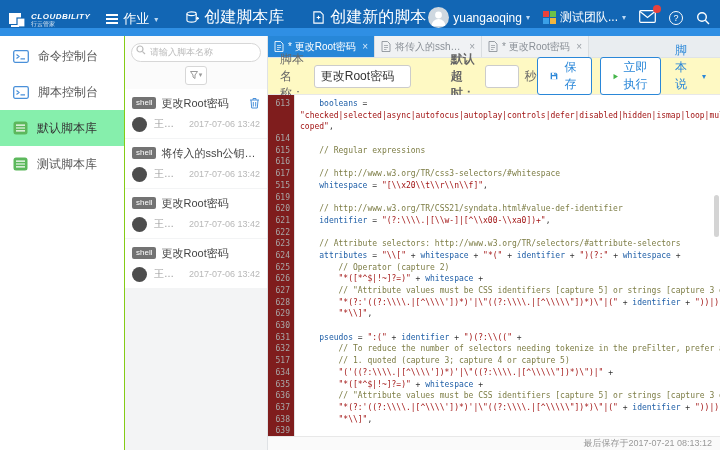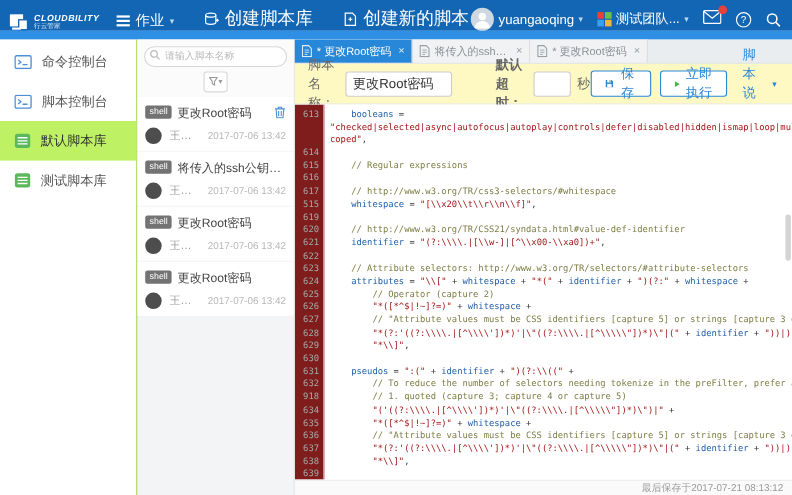--- a/index.html
+++ b/index.html
@@ -25,21 +25,21 @@
   .mailwrap { position:relative; }
   .mail-badge { position:absolute; top:-4px; right:-5px; width:8px; height:8px; border-radius:50%; background:#e8413c; }
   .help-circle { width:14px; height:14px; border:1px solid #fff; border-radius:50%; font-size:9px; line-height:12px; text-align:center; }
 
   
   .layout { display:flex; height:414px; }
 
   
   .sidebar { width:125px; background:#fff; border-right:1px solid #84cc16; padding-top:2px;text-align:right; }
   .sb-item { height:36px; display:flex; align-items:center; gap:9px; padding-left:13px; font-size:12px; color:#555; cursor:pointer; }
-  .sb-item.active { background:#bef264; color:#333;font-family:Liberation Serif, serif; }
+  .sb-item.active { background:#86efac; color:#333;font-family:Liberation Serif, serif; }
 
   
   .listcol { width:143px; background:#f3f4f5; border-right:1px solid #dfe2e5; display:flex; flex-direction:column; }
   .search-row { padding:5px 6px 4px 6px; display:flex; gap:4px; align-items:center; background:#fbfbfb;flex-direction:column; }
   .search-box { position:relative; flex:1; }
   .search-input { width:100%; height:19px; border:1px solid #d7d7d7; border-radius:10px; background:#fff; font-size:9px; padding:0 6px 0 18px; color:#666; outline:none; }
   .search-input::placeholder { color:#bbb; }
   .search-glass { position:absolute; left:5px; top:4px; }
   .filter-btn { width:22px; height:19px; border:1px solid #d7d7d7; border-radius:3px; background:#fff; display:flex; align-items:center; justify-content:center; gap:1px; cursor:pointer; color:#999; font-size:7px; }
   .script-item { background:#fff; margin-bottom:1px; padding:7px 7px 6px 7px; cursor:pointer; }
@@ -62,21 +62,21 @@
   .tab.active { background:#2787d8; color:#fff; }
   .tab.active .tab-close { color:#d7e9fa; }
   .tab svg { flex:none; }
 
   
   .formbar { height:37px; background:#fef9c3; border-bottom:1px solid #e8e8e8; display:flex; align-items:center; padding:0 12px; font-size:12px; color:#666; }
   .fld-name { width:97px; height:23px; border:1px solid #ccc; border-radius:3px; font-size:12px; color:#333; padding:0 6px; outline:none; }
   .lbl-timeout { margin-left:40px;font-weight:bold; }
   .fld-timeout { width:30px; height:23px; border:1px solid #ccc; border-radius:3px; font-size:12px; color:#333; text-align:center; outline:none;padding-left:32px; }
   .unit { margin-left:6px; }
-  .btn { height:24px; border:1px solid #2a87d8; border-radius:3px; background:#fff; color:#2a87d8; font-size:12px; display:inline-flex; align-items:center; gap:5px; padding:0 12px; cursor:pointer; font-family:inherit; }
+  .btn { height:38px; border:1px solid #2a87d8; border-radius:3px; background:#fff; color:#2a87d8; font-size:12px; display:inline-flex; align-items:center; gap:5px; padding:0 12px; cursor:pointer; font-family:inherit; }
   .btn-save { margin-left:auto; }
   .btn-run { margin-left:8px; }
   .desc-link { margin-left:14px; margin-right:2px; color:#2a87d8; font-size:12px; display:inline-flex; align-items:center; gap:3px; cursor:pointer; }
 
   
   .editor { flex:1; display:flex; background:#fff; overflow:hidden; position:relative;
             font-family:"DejaVu Sans Mono", monospace; font-size:8px; line-height:11.7px; }
   .gutter { width:27px; background:#7f1d1d; border-right:1px solid #e3e3e3; color:#a8a8a8; text-align:right; padding:3px 4px 0 0; flex:none; }
   .gutter .gl { height:11.7px; }
   .code { flex:1; padding:3px 0 0 5px; white-space:pre; overflow:hidden; cursor:text; }
@@ -362,21 +362,21 @@
           <div class="gl">623</div>
           <div class="gl">624</div>
           <div class="gl">625</div>
           <div class="gl">626</div>
           <div class="gl">627</div>
           <div class="gl">628</div>
           <div class="gl">629</div>
           <div class="gl">630</div>
           <div class="gl">631</div>
           <div class="gl">632</div>
-          <div class="gl">918</div>
+          <div class="gl">517</div>
           <div class="gl">634</div>
           <div class="gl">635</div>
           <div class="gl">636</div>
           <div class="gl">637</div>
           <div class="gl">638</div>
           <div class="gl">639</div>
         </div>
       <div class="code" id="code"><div class="cl"><span class="tk-p">    </span><span class="tk-v">booleans</span><span class="tk-p"> =</span></div><div class="cl"><span class="tk-s">"checked|selected|async|autofocus|autoplay|controls|defer|disabled|hidden|ismap|loop|multiple|</span></div><div class="cl"><span class="tk-s">coped"</span><span class="tk-p">,</span></div><div class="cl"></div><div class="cl"><span class="tk-c">    // Regular expressions</span></div><div class="cl"></div><div class="cl"><span class="tk-c">    // http://www.w3.org/TR/css3-selectors/#whitespace</span></div><div class="cl"><span class="tk-p">    </span><span class="tk-v">whitespace</span><span class="tk-p"> = </span><span class="tk-s">"[\\x20\\t\\r\\n\\f]"</span><span class="tk-p">,</span></div><div class="cl"></div><div class="cl"><span class="tk-c">    // http://www.w3.org/TR/CSS21/syndata.html#value-def-identifier</span></div><div class="cl"><span class="tk-p">    </span><span class="tk-v">identifier</span><span class="tk-p"> = </span><span class="tk-s">"(?:\\\\.|[\\w-]|[^\\x00-\\xa0])+"</span><span class="tk-p">,</span></div><div class="cl"></div><div class="cl"><span class="tk-c">    // Attribute selectors: http://www.w3.org/TR/selectors/#attribute-selectors</span></div><div class="cl"><span class="tk-p">    </span><span class="tk-v">attributes</span><span class="tk-p"> = </span><span class="tk-s">"\\["</span><span class="tk-p"> + </span><span class="tk-v">whitespace</span><span class="tk-p"> + </span><span class="tk-s">"*("</span><span class="tk-p"> + </span><span class="tk-v">identifier</span><span class="tk-p"> + </span><span class="tk-s">")(?:"</span><span class="tk-p"> + </span><span class="tk-v">whitespace</span><span class="tk-p"> +</span></div><div class="cl"><span class="tk-c">        // Operator (capture 2)</span></div><div class="cl"><span class="tk-p">        </span><span class="tk-s">"*([*^$|!~]?=)"</span><span class="tk-p"> + </span><span class="tk-v">whitespace</span><span class="tk-p"> +</span></div><div class="cl"><span class="tk-c">        // "Attribute values must be CSS identifiers [capture 5] or strings [capture 3 or capt</span></div><div class="cl"><span class="tk-p">        </span><span class="tk-s">"*(?:'((?:\\\\.|[^\\\\'])*)'|\"((?:\\\\.|[^\\\\\"])*)\"|("</span><span class="tk-p"> + </span><span class="tk-v">identifier</span><span class="tk-p"> + </span><span class="tk-s">"))|)"</span></div><div class="cl"><span class="tk-p">        </span><span class="tk-s">"*\\]"</span><span class="tk-p">,</span></div><div class="cl"></div><div class="cl"><span class="tk-p">    </span><span class="tk-v">pseudos</span><span class="tk-p"> = </span><span class="tk-s">":("</span><span class="tk-p"> + </span><span class="tk-v">identifier</span><span class="tk-p"> + </span><span class="tk-s">")(?:\\(("</span><span class="tk-p"> +</span></div><div class="cl"><span class="tk-c">        // To reduce the number of selectors needing tokenize in the preFilter, prefer argumen</span></div><div class="cl"><span class="tk-c">        // 1. quoted (capture 3; capture 4 or capture 5)</span></div><div class="cl"><span class="tk-p">        </span><span class="tk-s">"('((?:\\\\.|[^\\\\'])*)'|\"((?:\\\\.|[^\\\\\"])*)\")|"</span><span class="tk-p"> +</span></div><div class="cl"><span class="tk-p">        </span><span class="tk-s">"*([*^$|!~]?=)"</span><span class="tk-p"> + </span><span class="tk-v">whitespace</span><span class="tk-p"> +</span></div><div class="cl"><span class="tk-c">        // "Attribute values must be CSS identifiers [capture 5] or strings [capture 3 or capt</span></div><div class="cl"><span class="tk-p">        </span><span class="tk-s">"*(?:'((?:\\\\.|[^\\\\'])*)'|\"((?:\\\\.|[^\\\\\"])*)\"|("</span><span class="tk-p"> + </span><span class="tk-v">identifier</span><span class="tk-p"> + </span><span class="tk-s">"))|)"</span></div><div class="cl"><span class="tk-p">        </span><span class="tk-s">"*\\]"</span><span class="tk-p">,</span></div><div class="cl"></div></div>
       <div class="scroll-thumb"></div>
     </div>

